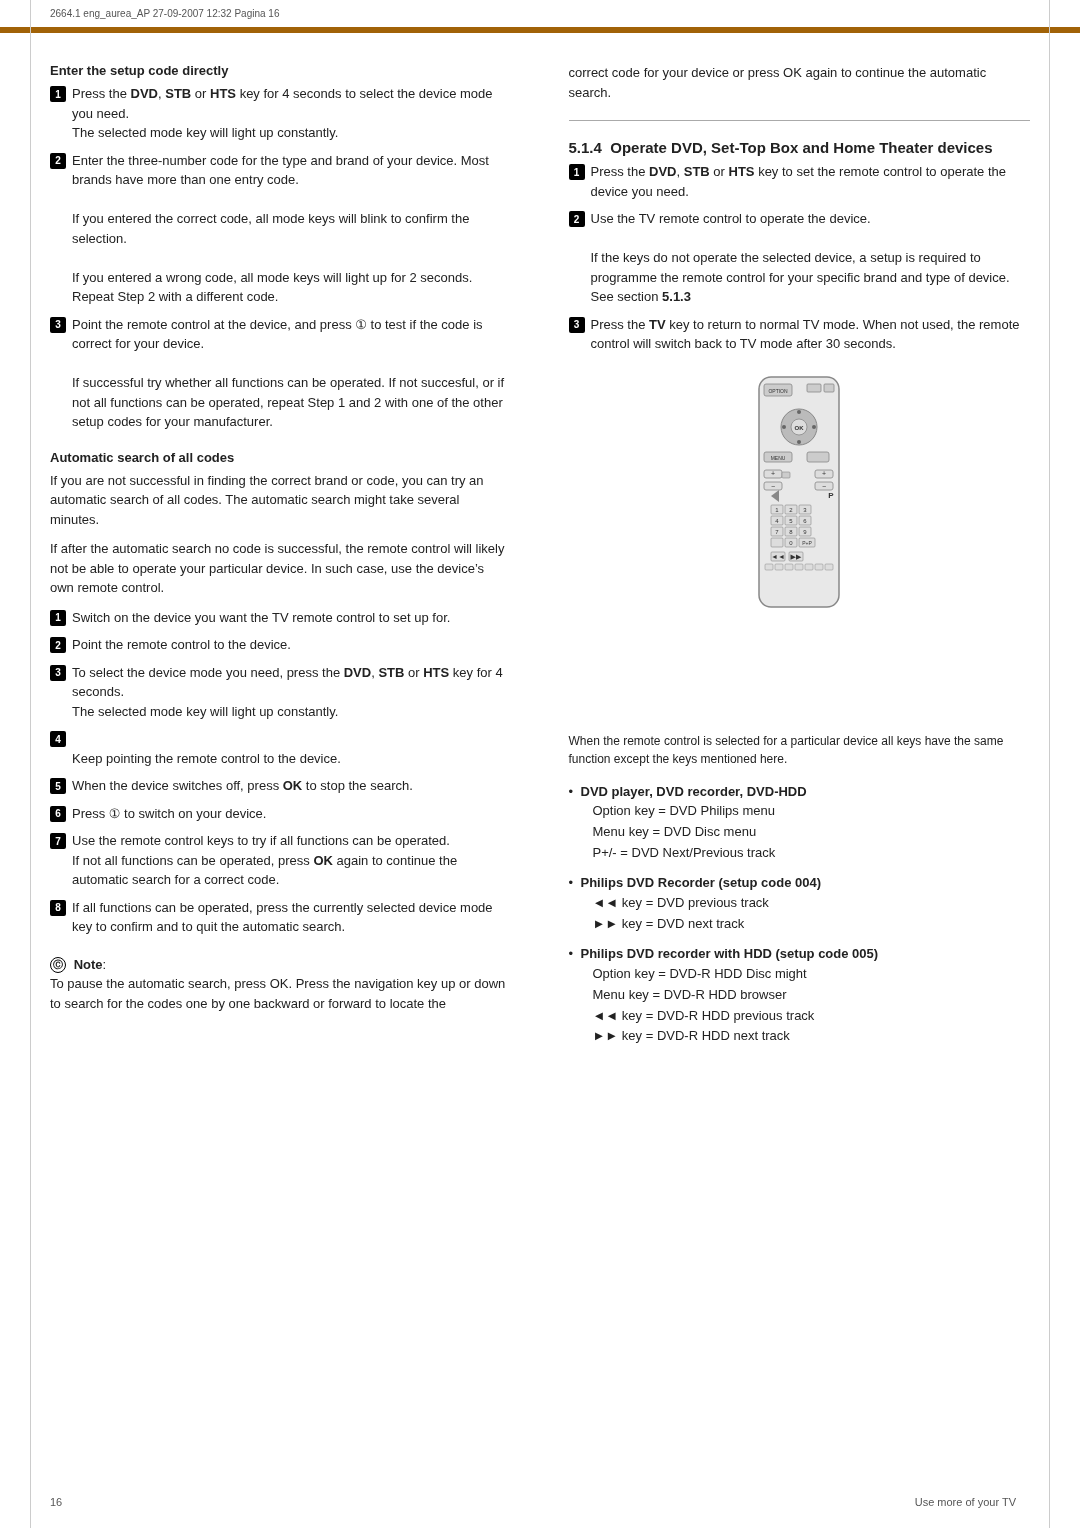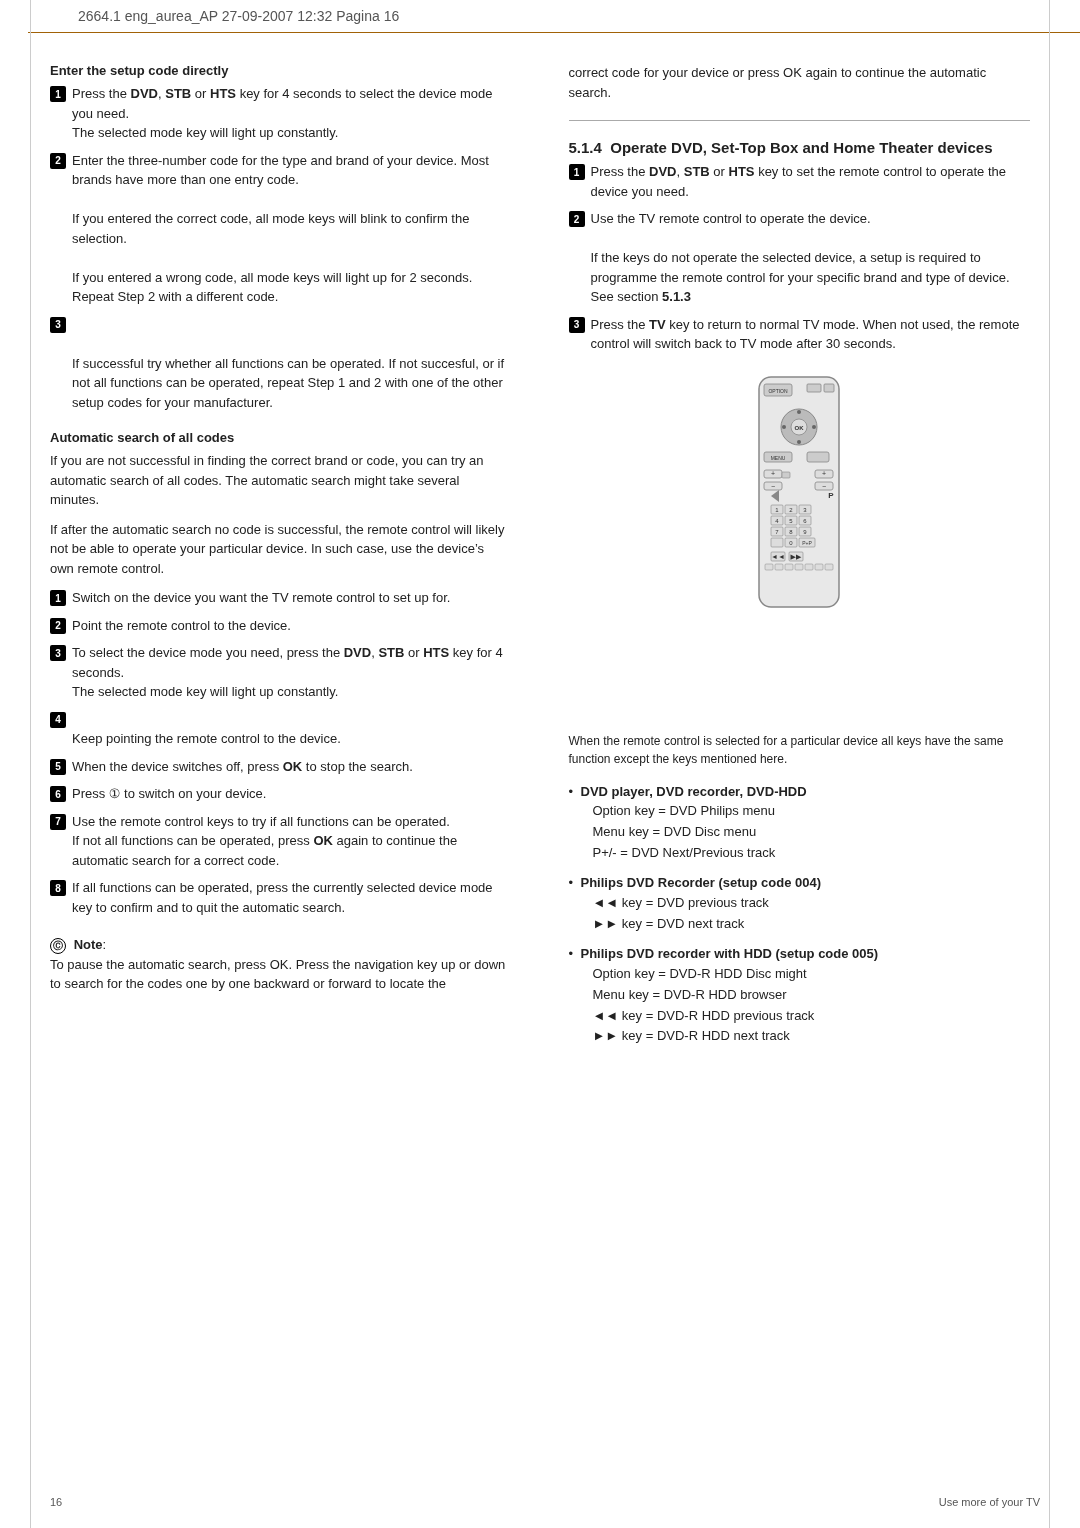--- a/index.html
+++ b/index.html
@@ -22,28 +22,27 @@
     }
     .page-border-right {
       position: absolute;
       right: 30px;
       top: 0;
       bottom: 0;
       width: 1px;
       border-right: 1px solid #ccc;
     }
     .header-bar {
-      border-bottom: 1px solid #a16207;
+      border-bottom: 6px solid #a16207;
       padding: 8px 50px;
-      font-size: 14px;
+      font-size: 10px;
       color: #555;
       display: flex;
       justify-content: space-between;
       align-items: center;
-      margin-left: 28px;
     }
     .main-content {
       display: flex;
       padding: 30px 50px 60px 50px;
       gap: 57px;
     }
     .left-col {
       flex: 1;
       min-width: 0;
     }
@@ -127,21 +126,21 @@
     }
     
     .remote-svg {
       width: 200px;
       height: 340px;
     }
     .footer-bar {
       position: absolute;
       bottom: 20px;
       left: 50px;
-      right: 40px;
+      right: 64px;
       display: flex;
       justify-content: space-between;
       font-size: 11px;
       color: #555;
     }
   </style>
 </head>
 <body>
 
 <div class="page-border-left"></div>
@@ -172,21 +171,21 @@
           <div class="li-content">
             <span>Enter the three-number code for the type and brand of your device. Most brands have more than one entry code.</span><br><br>
             <span>If you entered the correct code,  all mode keys will blink to confirm the selection.</span><br><br>
             <span>If you entered a wrong code, all mode keys will light up for 2 seconds. Repeat Step 2 with a different code.</span>
           </div>
         </li>
 
         <li>
           <span class="num-badge">3</span>
           <div class="li-content">
-            <br><br>
+            <span>Point the remote control at the device, and press ① to test if the code is correct for your device.</span><br><br>
             <span>If successful try whether all functions can be operated. If not succesful, or if not all functions can be operated, repeat Step 1 and 2 with one of the other setup codes for your manufacturer.</span>
           </div>
         </li>
 
       </ul>
     </div>
 
     <div class="section">
       <h3>Automatic search of all codes</h3>
       <p style="margin-bottom:10px; line-height:1.5;">If you are not successful in finding the correct brand or code, you can try an automatic search of all codes. The automatic search might take several minutes.</p>

